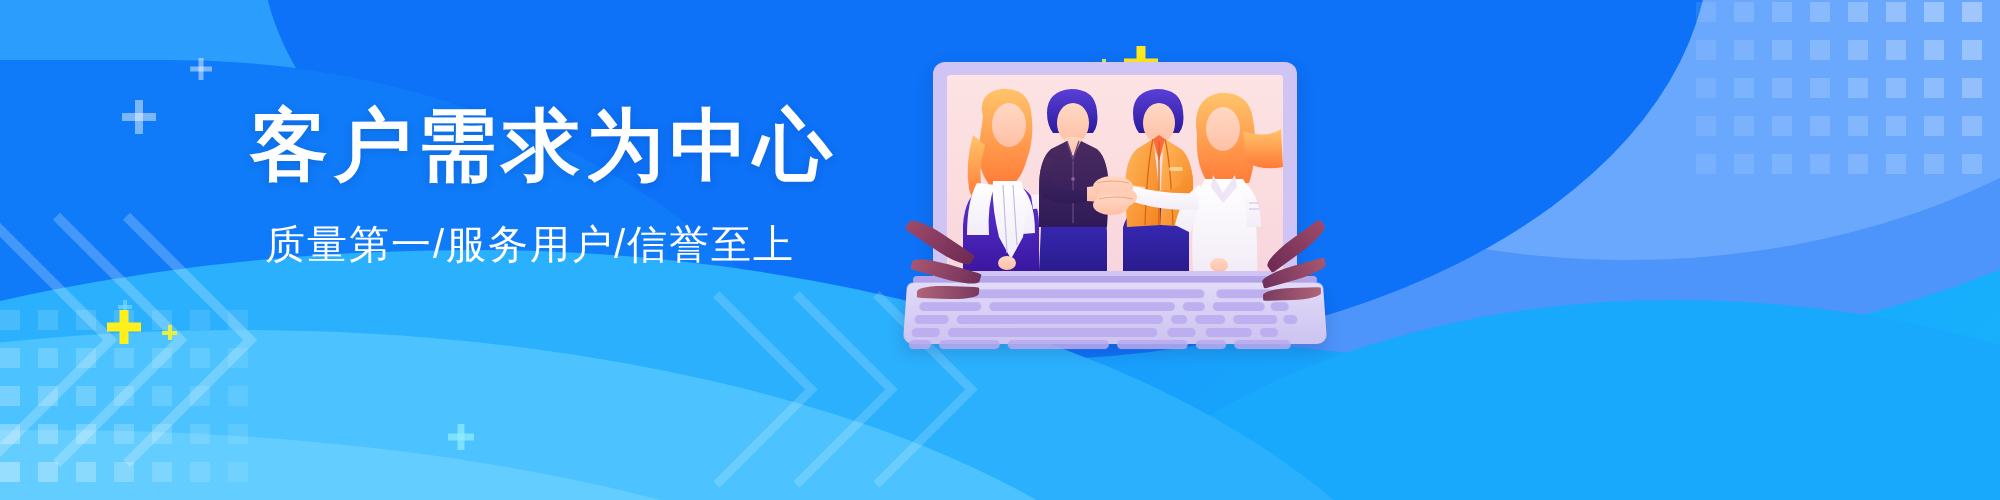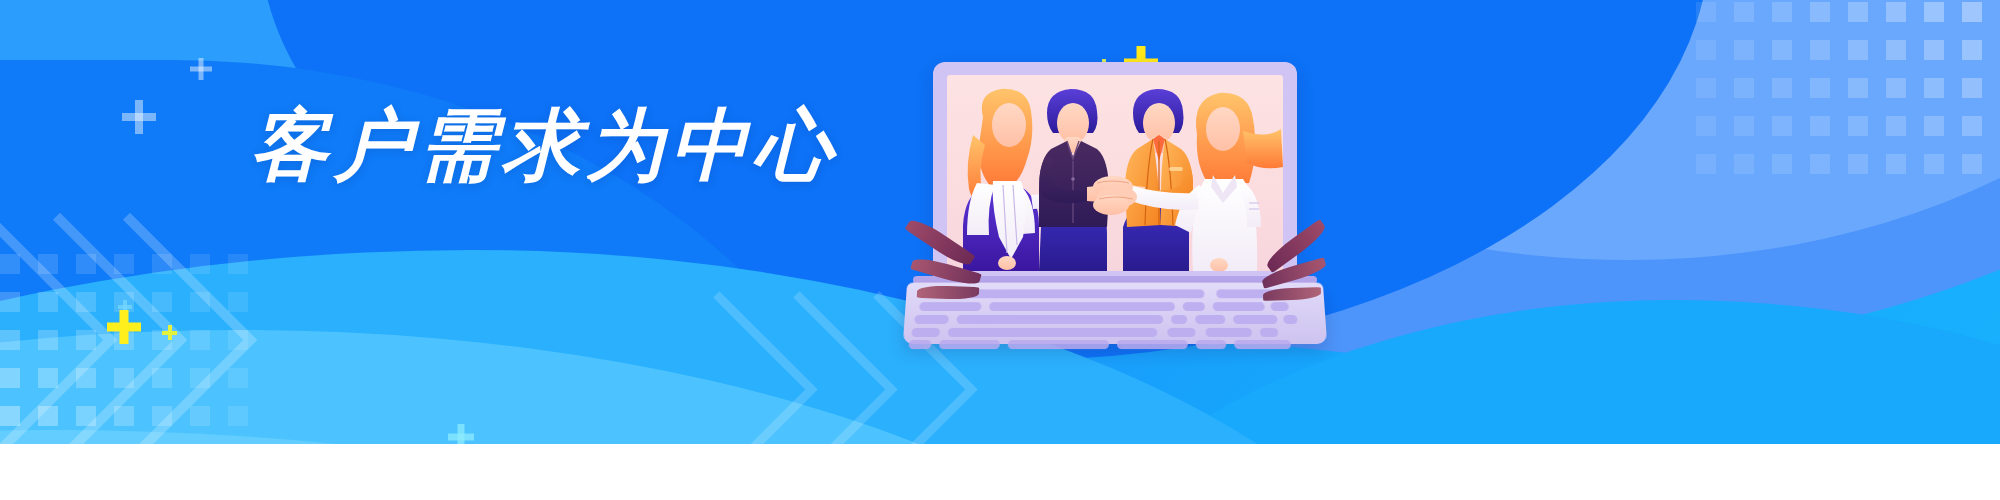--- a/index.html
+++ b/index.html
@@ -1,24 +1,23 @@
 <!DOCTYPE html>
 <html><head>
 <meta charset="utf-8">
 <title>Banner</title>
 <style>
   html,body{margin:0;padding:0;background:#ffffff;}
   body{font-family:"Liberation Sans","DejaVu Sans",sans-serif;}
 
   #banner{
     position:relative;
-    width:2000px;height:444px;
+    width:2000px;height:500px;
     overflow:hidden;
     background:linear-gradient(135deg,#1f7bf5 0%,#1d8cfb 35%,#16a6fc 70%,#18b2fd 100%);
-    font-style:italic;
   }
 
   
   .layer{position:absolute;pointer-events:none;}
 
   .wave-a{
     left:-120px;top:-320px;width:1500px;height:760px;
     background:#3d8bfb;
     border-radius:0 0 58% 42% / 0 0 46% 54%;
     transform:rotate(-3deg);
@@ -275,20 +274,21 @@
   <div class="plus p-c1"></div>
   <div class="plus p-y1"></div>
   <div class="plus p-y2"></div>
   <div class="plus p-y3"></div>
   <div class="plus p-y6"></div>
   <div class="plus p-y4"></div>
   <div class="plus p-y5"></div>
 
   <div class="textblock">
     <div class="headline">客户需求为中心</div>
+    <div class="subline">质量第一/服务用户/信誉至上</div>
   </div>
 
   <div class="laptop">
 
     <div class="lid">
       <div class="screen">
 
         <svg width="336" height="196" viewBox="0 0 336 196">
           <defs>
             <linearGradient id="gOrange" x1="0" y1="0" x2="0" y2="1">

